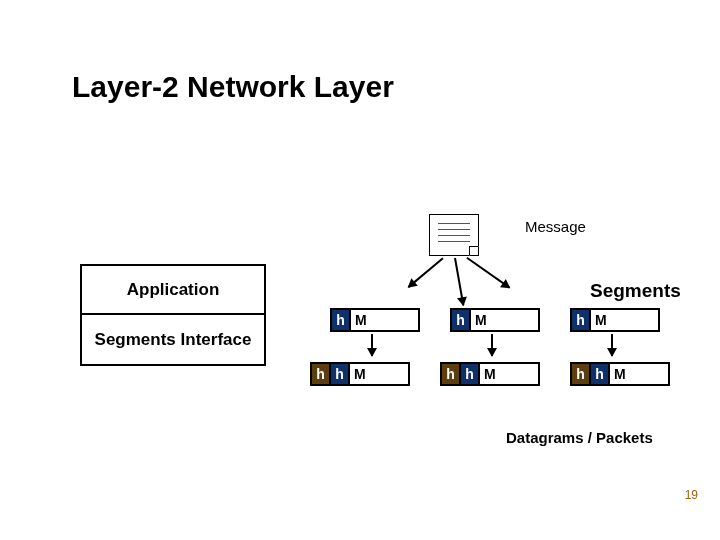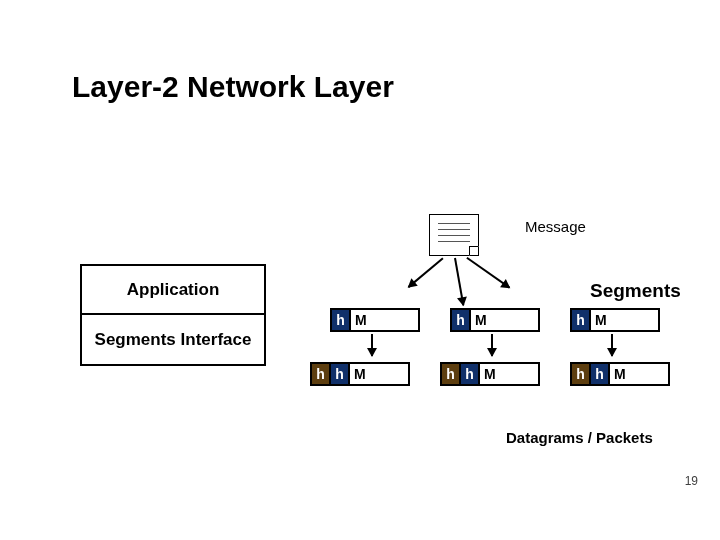--- a/index.html
+++ b/index.html
@@ -56,23 +56,23 @@
     position: absolute;
     left: 506px;
     top: 401px;
     font-size: 15px;
     font-weight: bold;
     margin-top: 28px;
   }
   .slide-num {
     position: absolute;
     right: 22px;
-    bottom: 52px;
+    bottom: 38px;
     font-size: 12px;
-    color: #404040;
+    color: #a16207;
   }
 
   
   .doc {
     position: absolute;
     left: 429px;
     top: 214px;
     width: 50px;
     height: 42px;
     border: 1.5px solid #000;

